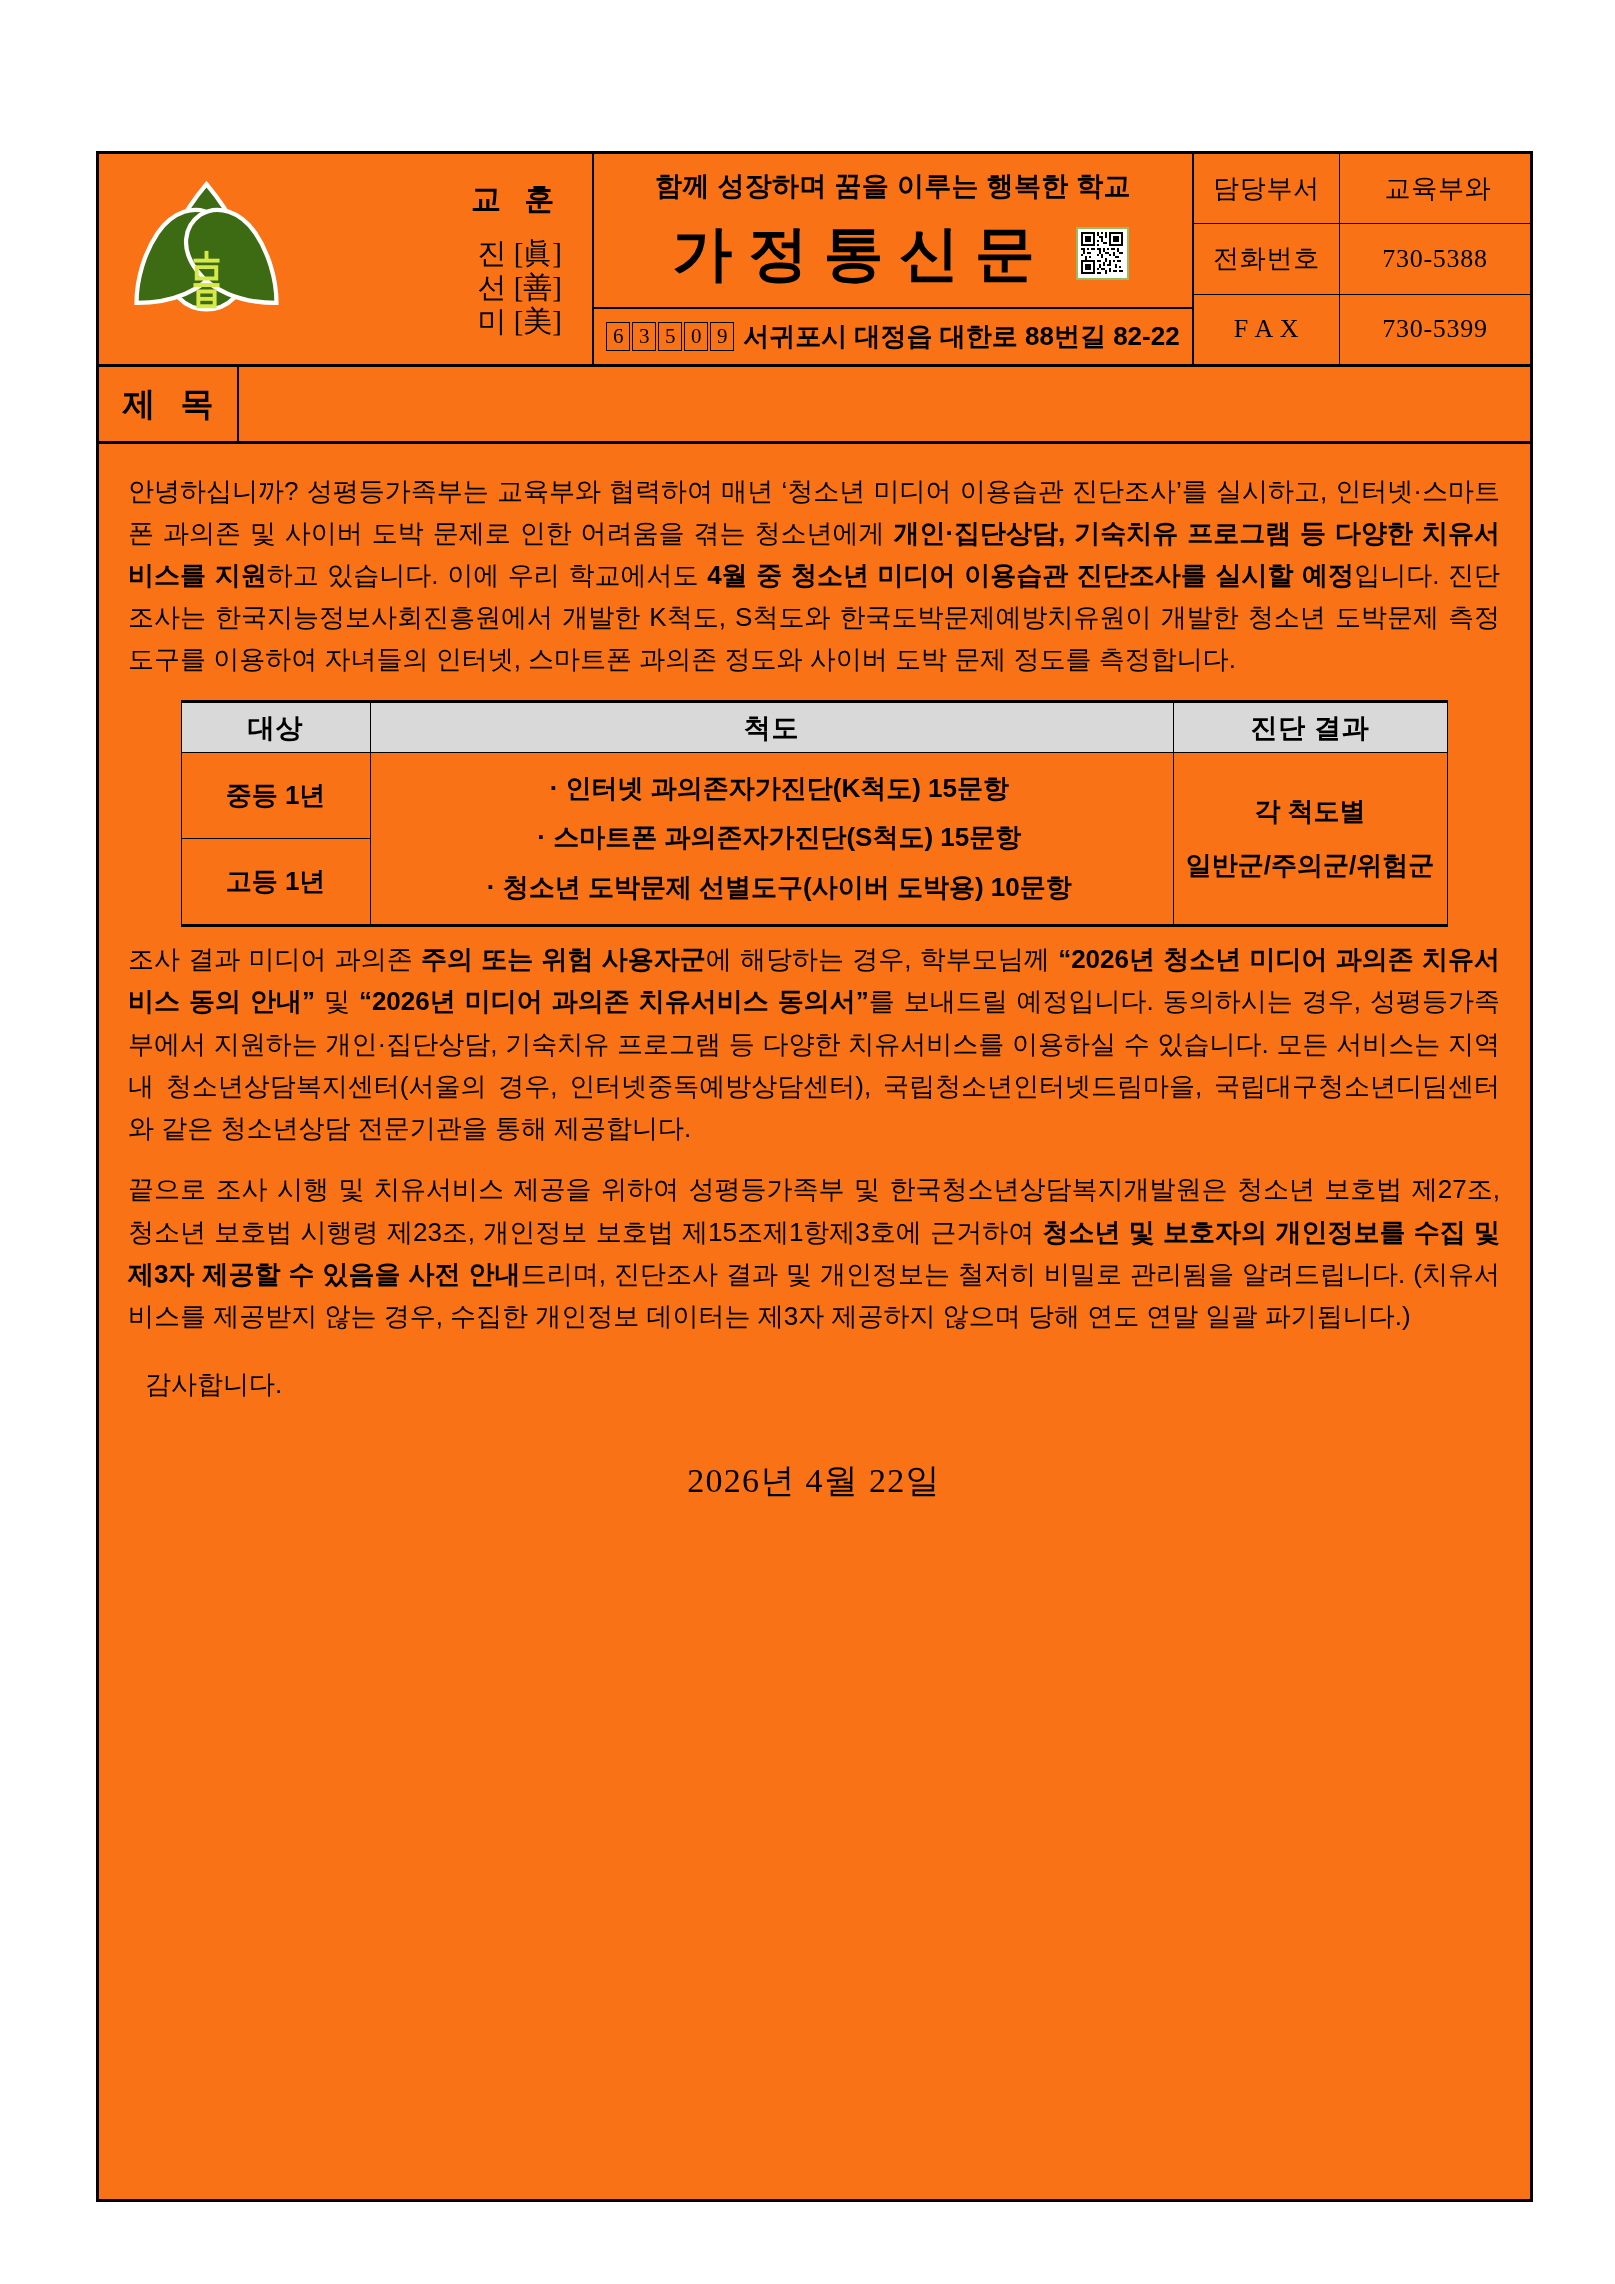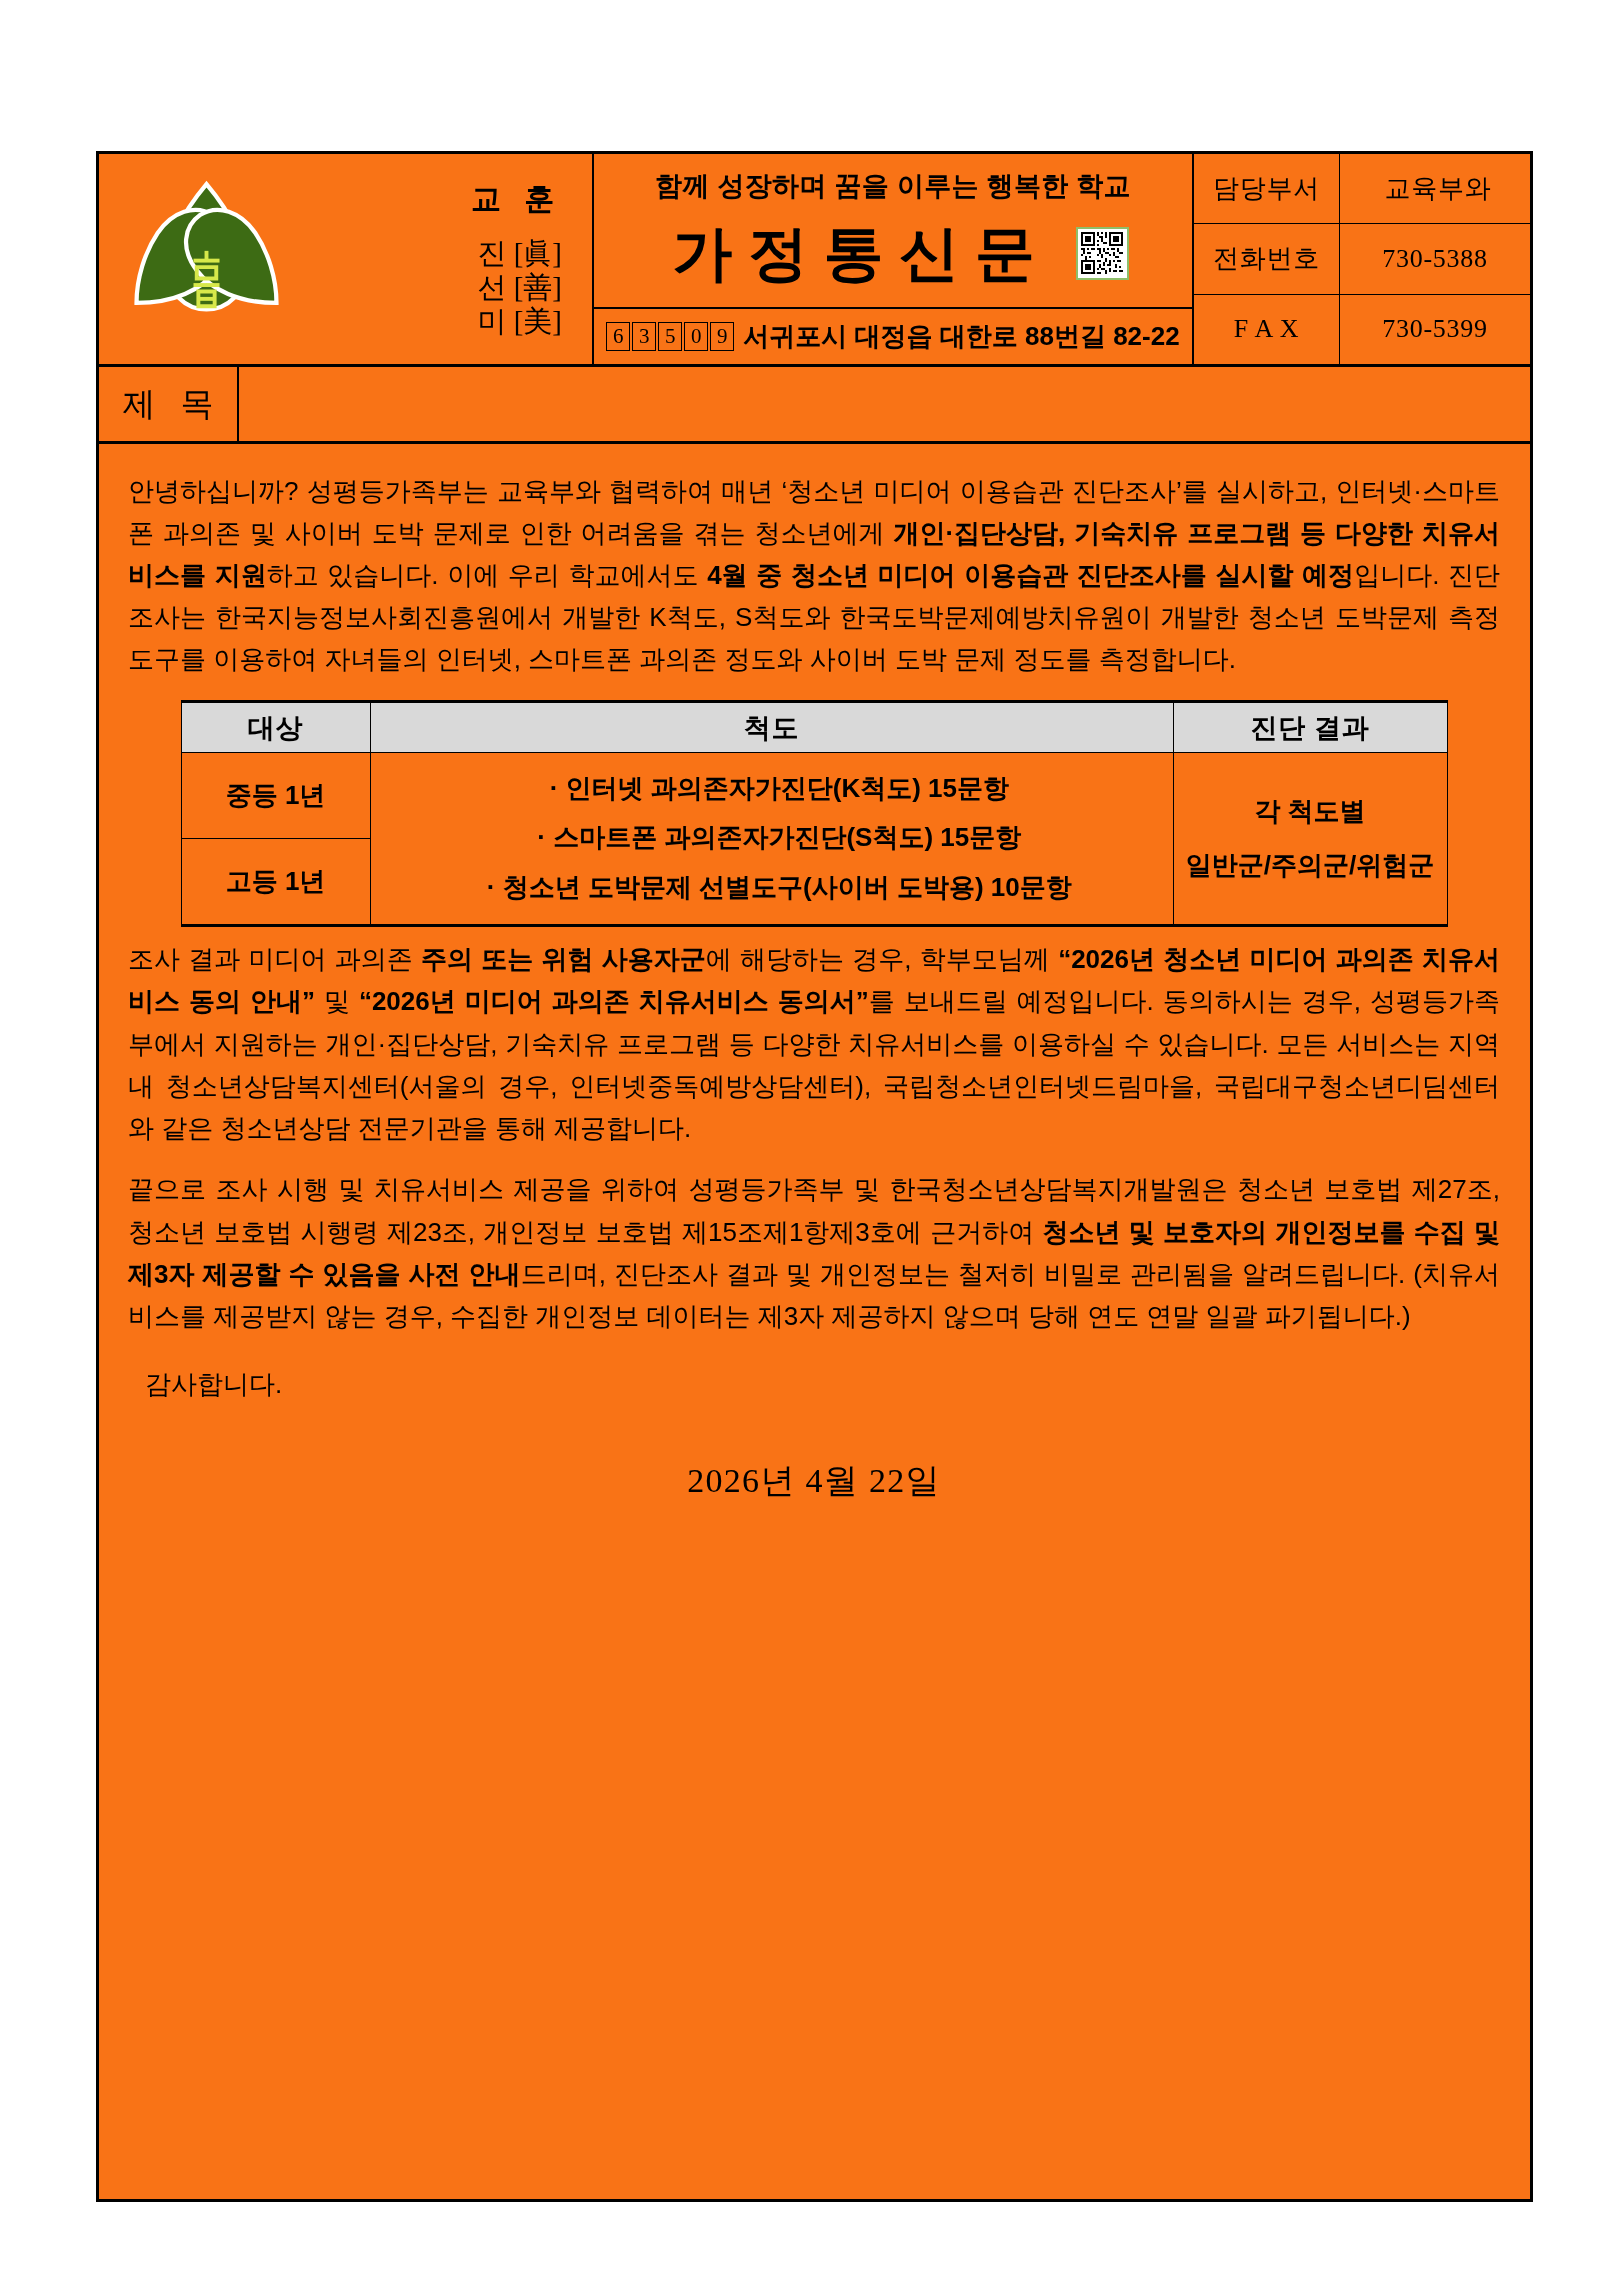--- a/index.html
+++ b/index.html
@@ -170,21 +170,21 @@
     border-bottom: 3.3px solid #000;
     box-sizing: border-box;
   }
   .subject-label {
     width: 138px;
     border-right: 2.6px solid #000;
     display: flex;
     align-items: center;
     justify-content: center;
     font-size: 33px;
-    font-weight: normal;
+    font-weight: bold;
     letter-spacing: 7.8px;
     text-indent: 7.8px;
   }
   .subject-value {
     flex: 1;
     display: flex;
     align-items: center;
     justify-content: center;
     font-size: 35px;
     font-weight: bold;

